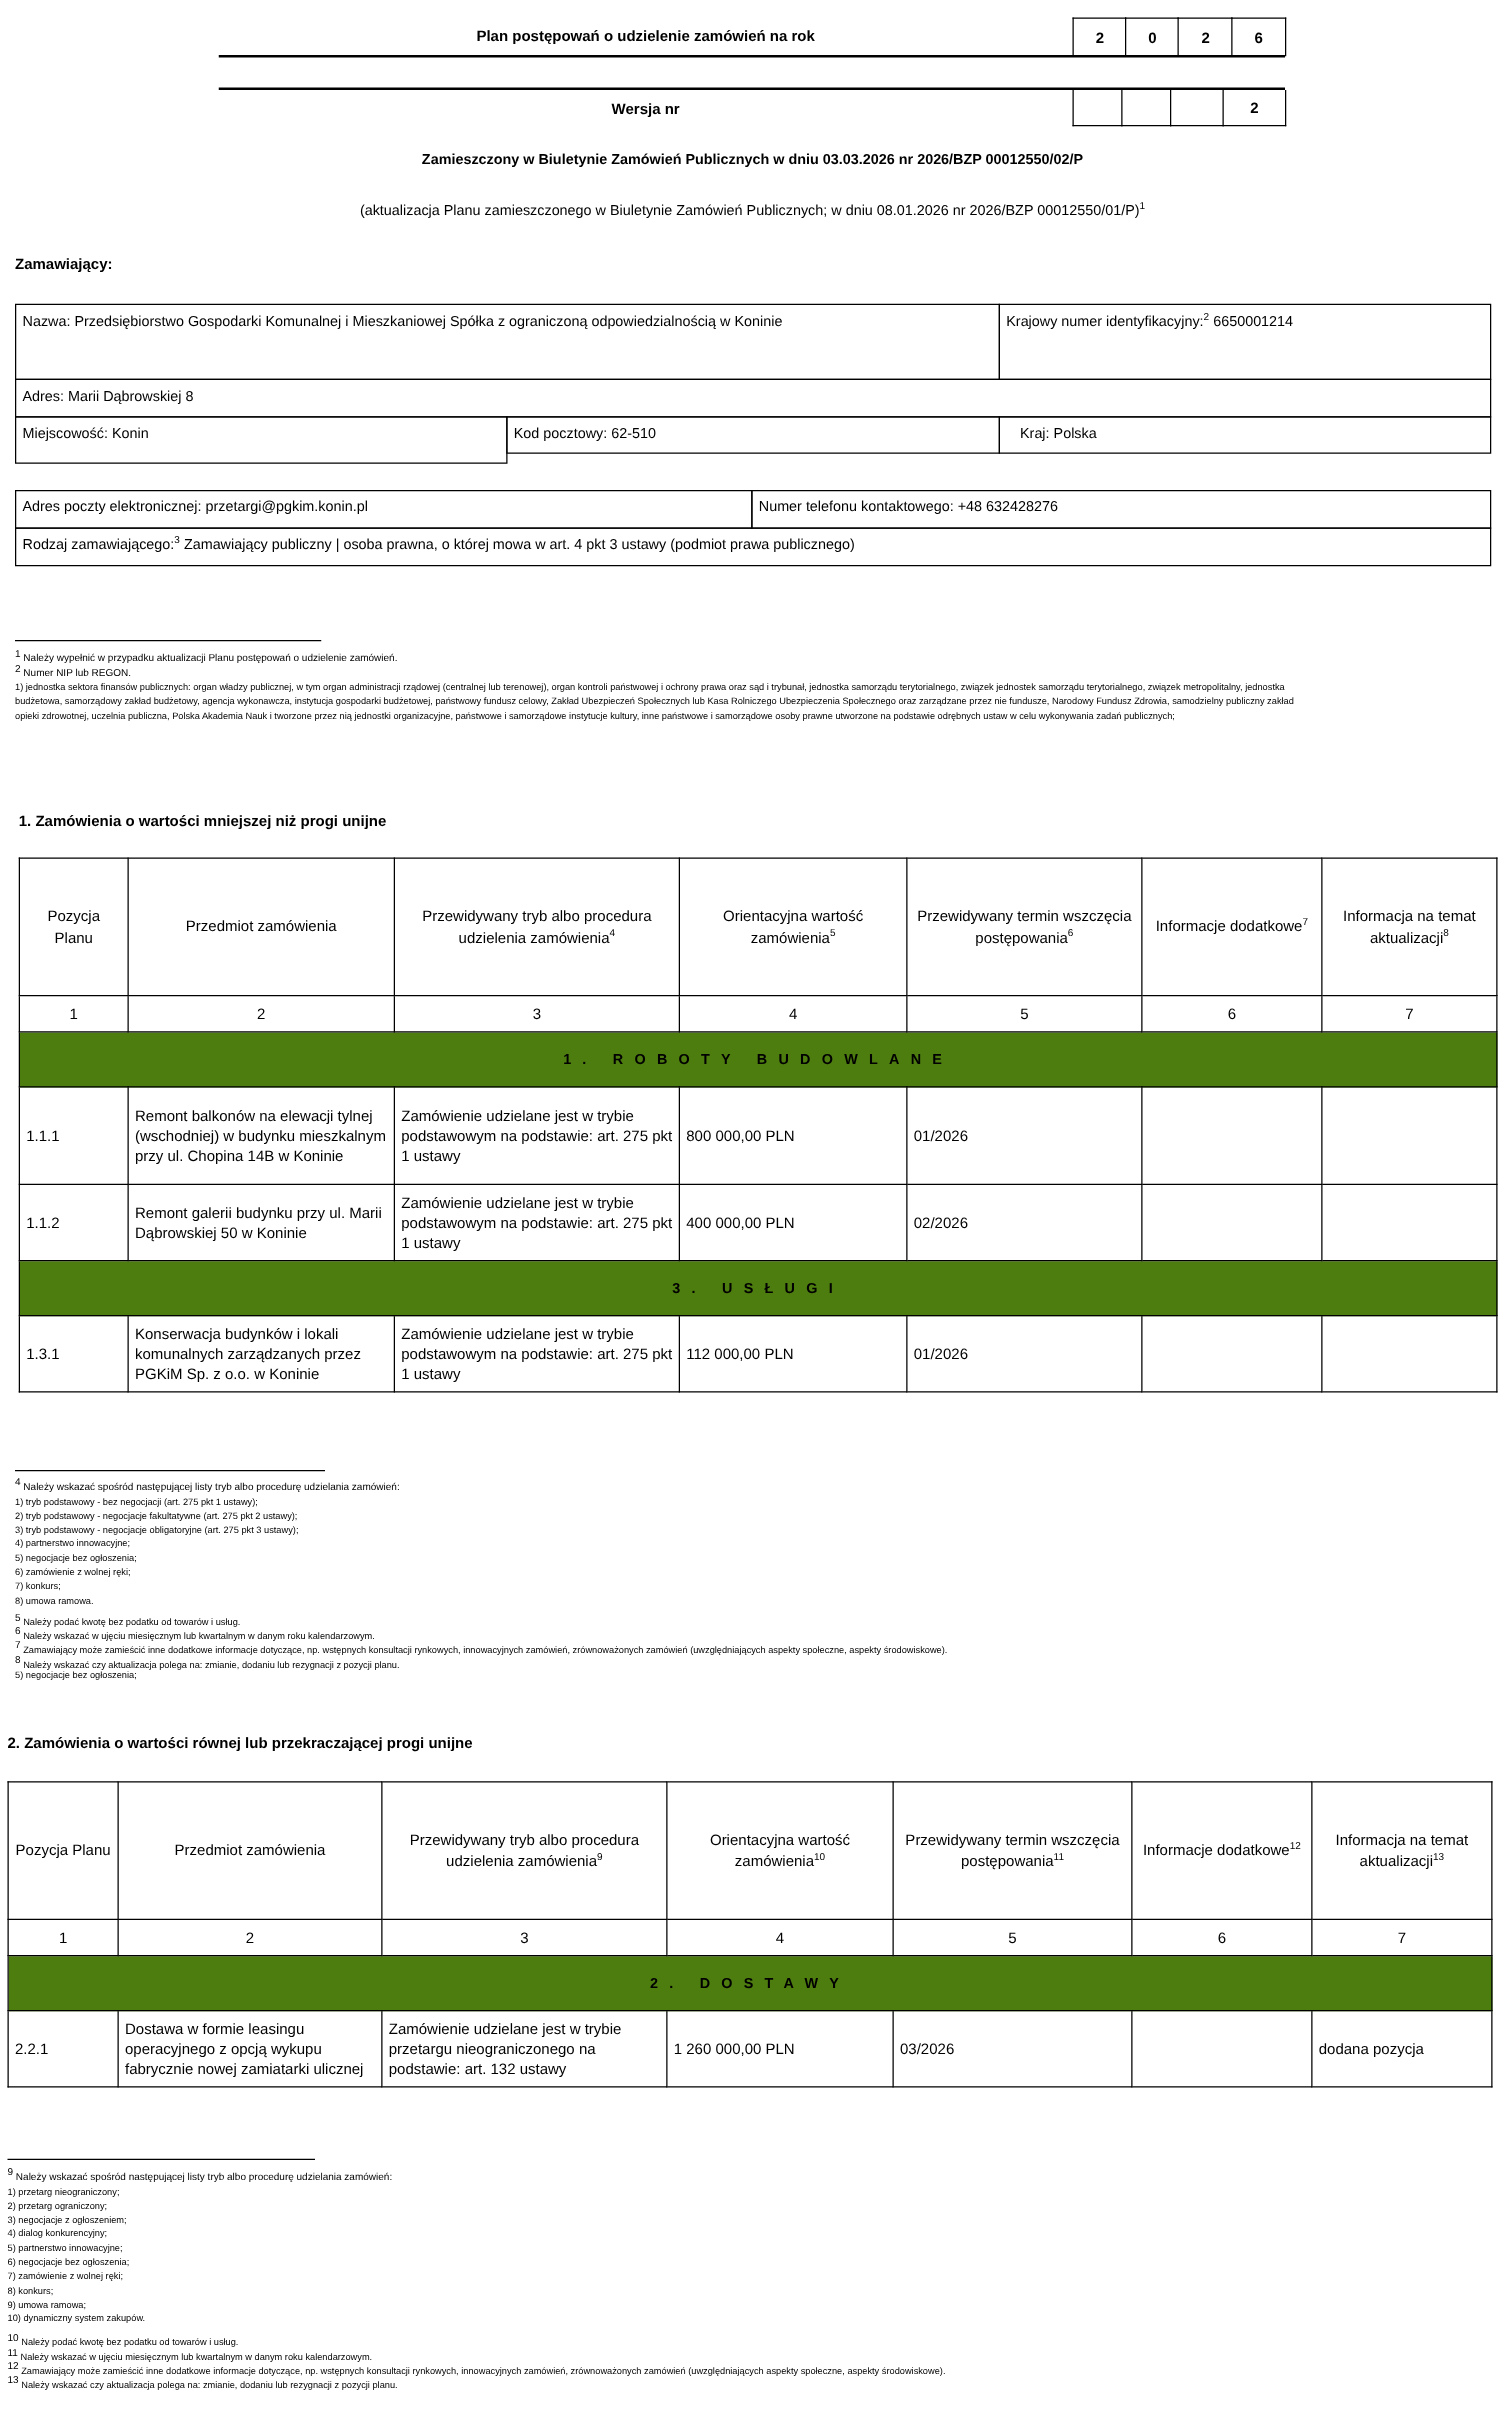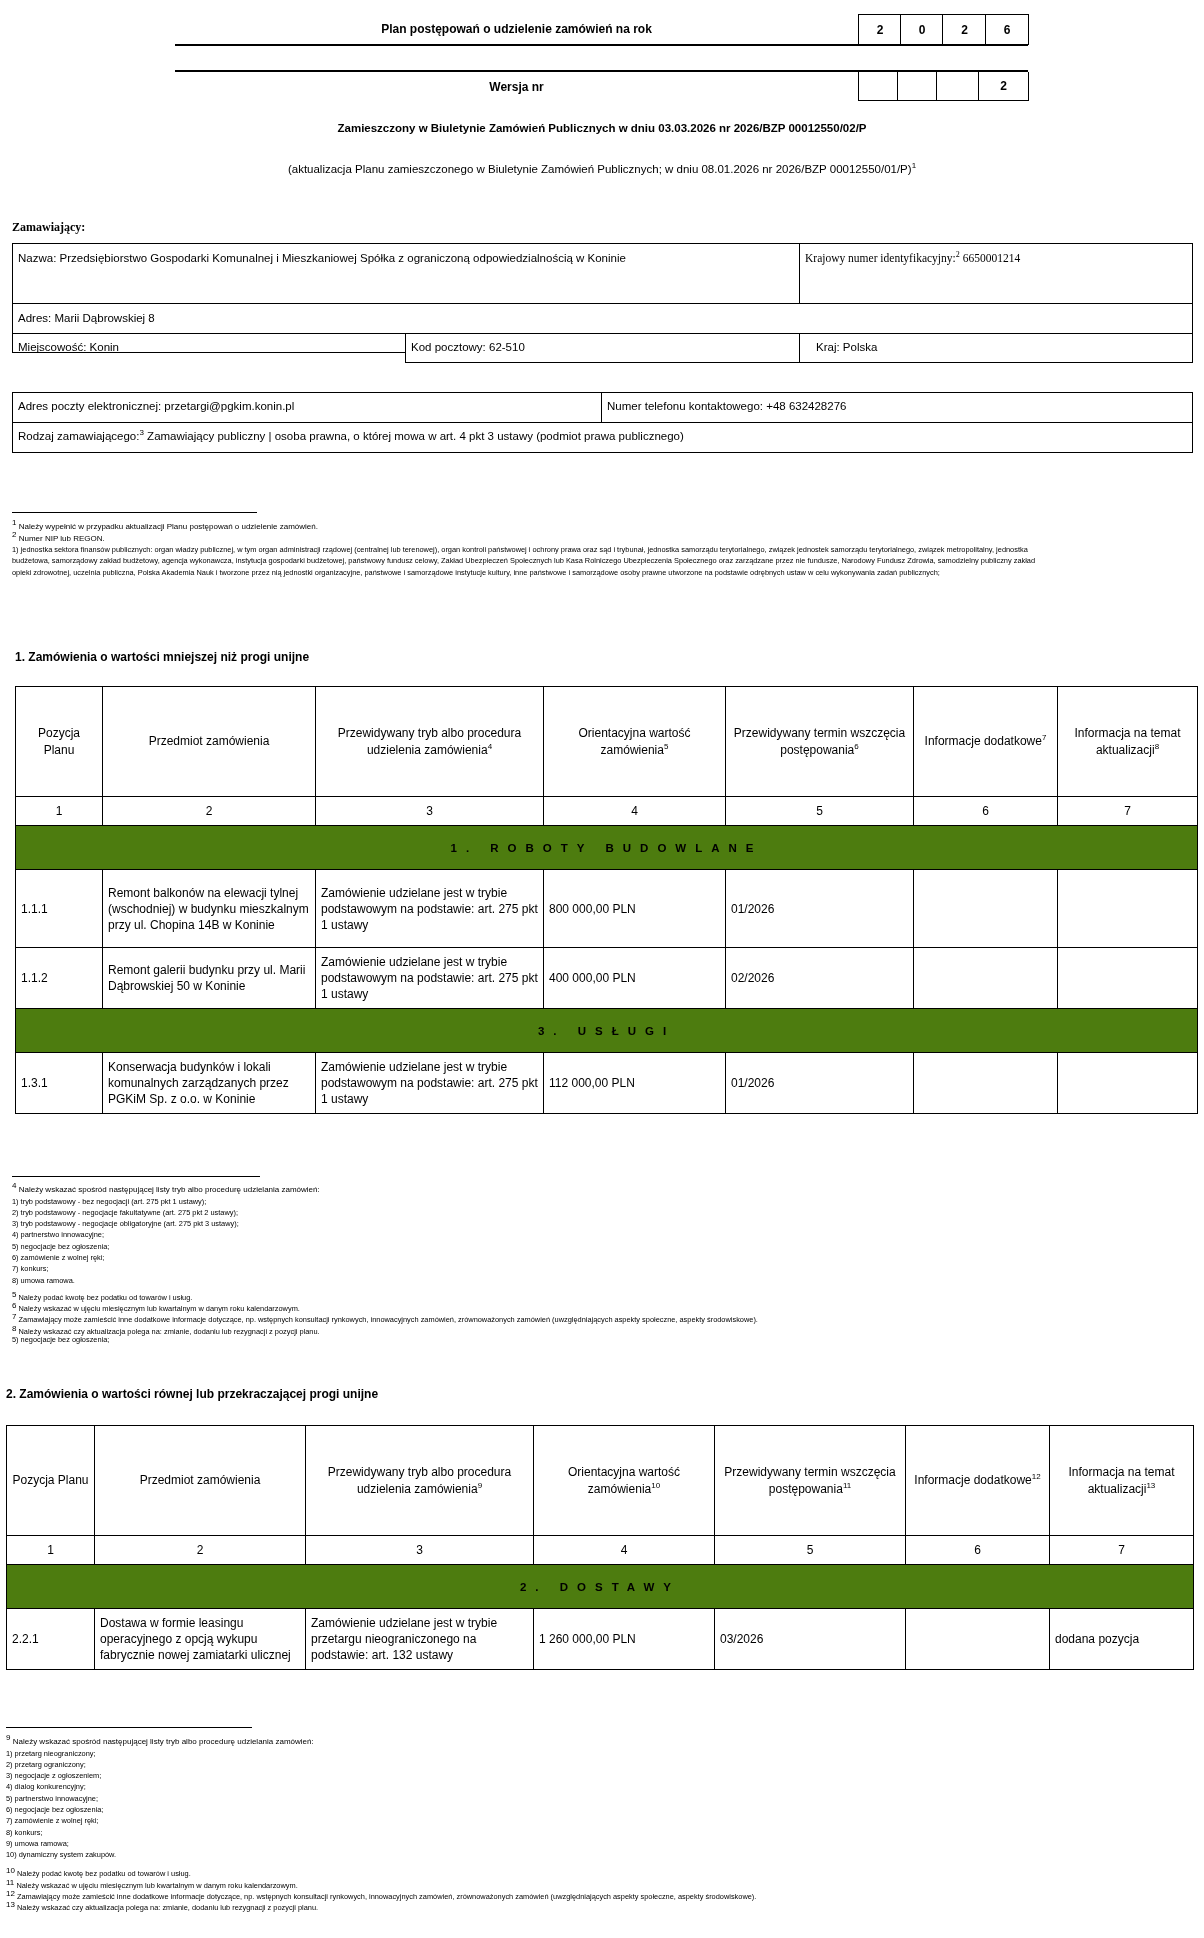--- a/index.html
+++ b/index.html
@@ -50,27 +50,27 @@
   <div class="version-text">Wersja nr</div>
   <div class="vbox" style="left:683px;width:39px;"></div>
   <div class="vbox" style="left:722px;width:39px;"></div>
   <div class="vbox" style="left:761px;width:42px;"></div>
   <div class="vbox" style="left:803px;width:49px;border-right:1px solid #000;">2</div>
 </div>
 
 <div class="abs published">Zamieszczony w Biuletynie Zamówień Publicznych w dniu 03.03.2026 nr 2026/BZP 00012550/02/P</div>
 <div class="abs update-note"><span>(aktualizacja Planu zamieszczonego w Biuletynie Zamówień Publicznych; w dniu 08.01.2026 nr 2026/BZP 00012550/01/P)</span><sup>1</sup></div>
 
-<div class="abs section-label" style="left:12px;top:220px;font-family:Liberation Serif, serif;">Zamawiający:</div>
+<div class="abs section-label" style="left:12px;top:204px;">Zamawiający:</div>
 
 <div class="abs" style="left:12px;top:243px;width:1181px;height:210px;">
   <div class="cell" style="left:0;top:0;width:788px;height:61px;">Nazwa: Przedsiębiorstwo Gospodarki Komunalnej i Mieszkaniowej Spółka z ograniczoną odpowiedzialnością w Koninie</div>
-  <div class="cell" style="left:787px;top:0;width:394px;height:61px;font-family:Liberation Serif, serif;"><span>Krajowy numer identyfikacyjny:</span><sup>2</sup><span> 6650001214</span></div>
+  <div class="cell" style="left:787px;top:0;width:394px;height:61px;"><span>Krajowy numer identyfikacyjny:</span><sup>2</sup><span> 6650001214</span></div>
   <div class="cell" style="left:0;top:60px;width:1181px;height:31px;padding-top:8px;">Adres: Marii Dąbrowskiej 8</div>
-  <div class="cell" style="left:0;top:90px;width:394px;height:20px;padding-top:7px;">Miejscowość: Konin</div>
+  <div class="cell" style="left:0;top:90px;width:394px;height:38px;padding-top:7px;">Miejscowość: Konin</div>
   <div class="cell" style="left:393px;top:90px;width:395px;height:30px;padding-top:7px;">Kod pocztowy: 62-510</div>
   <div class="cell" style="left:787px;top:90px;width:394px;height:30px;padding-top:7px;padding-left:16px;">Kraj: Polska</div>
   <div class="cell" style="left:0;top:149px;width:590px;height:31px;padding-top:7px;">Adres poczty elektronicznej: przetargi@pgkim.konin.pl</div>
   <div class="cell" style="left:589px;top:149px;width:592px;height:31px;padding-top:7px;">Numer telefonu kontaktowego: +48 632428276</div>
   <div class="cell" style="left:0;top:179px;width:1181px;height:31px;padding-top:7px;"><span>Rodzaj zamawiającego:</span><sup>3</sup><span> Zamawiający publiczny | osoba prawna, o której mowa w art. 4 pkt 3 ustawy (podmiot prawa publicznego)</span></div>
 </div>
 
 <div class="abs fn-rule" style="left:12px;top:512px;width:245px;"></div>
 <div class="abs" style="left:12px;top:521px;">
   <div class="fn"><span class="num">1</span> <span>Należy wypełnić w przypadku aktualizacji Planu postępowań o udzielenie zamówień.</span></div>

